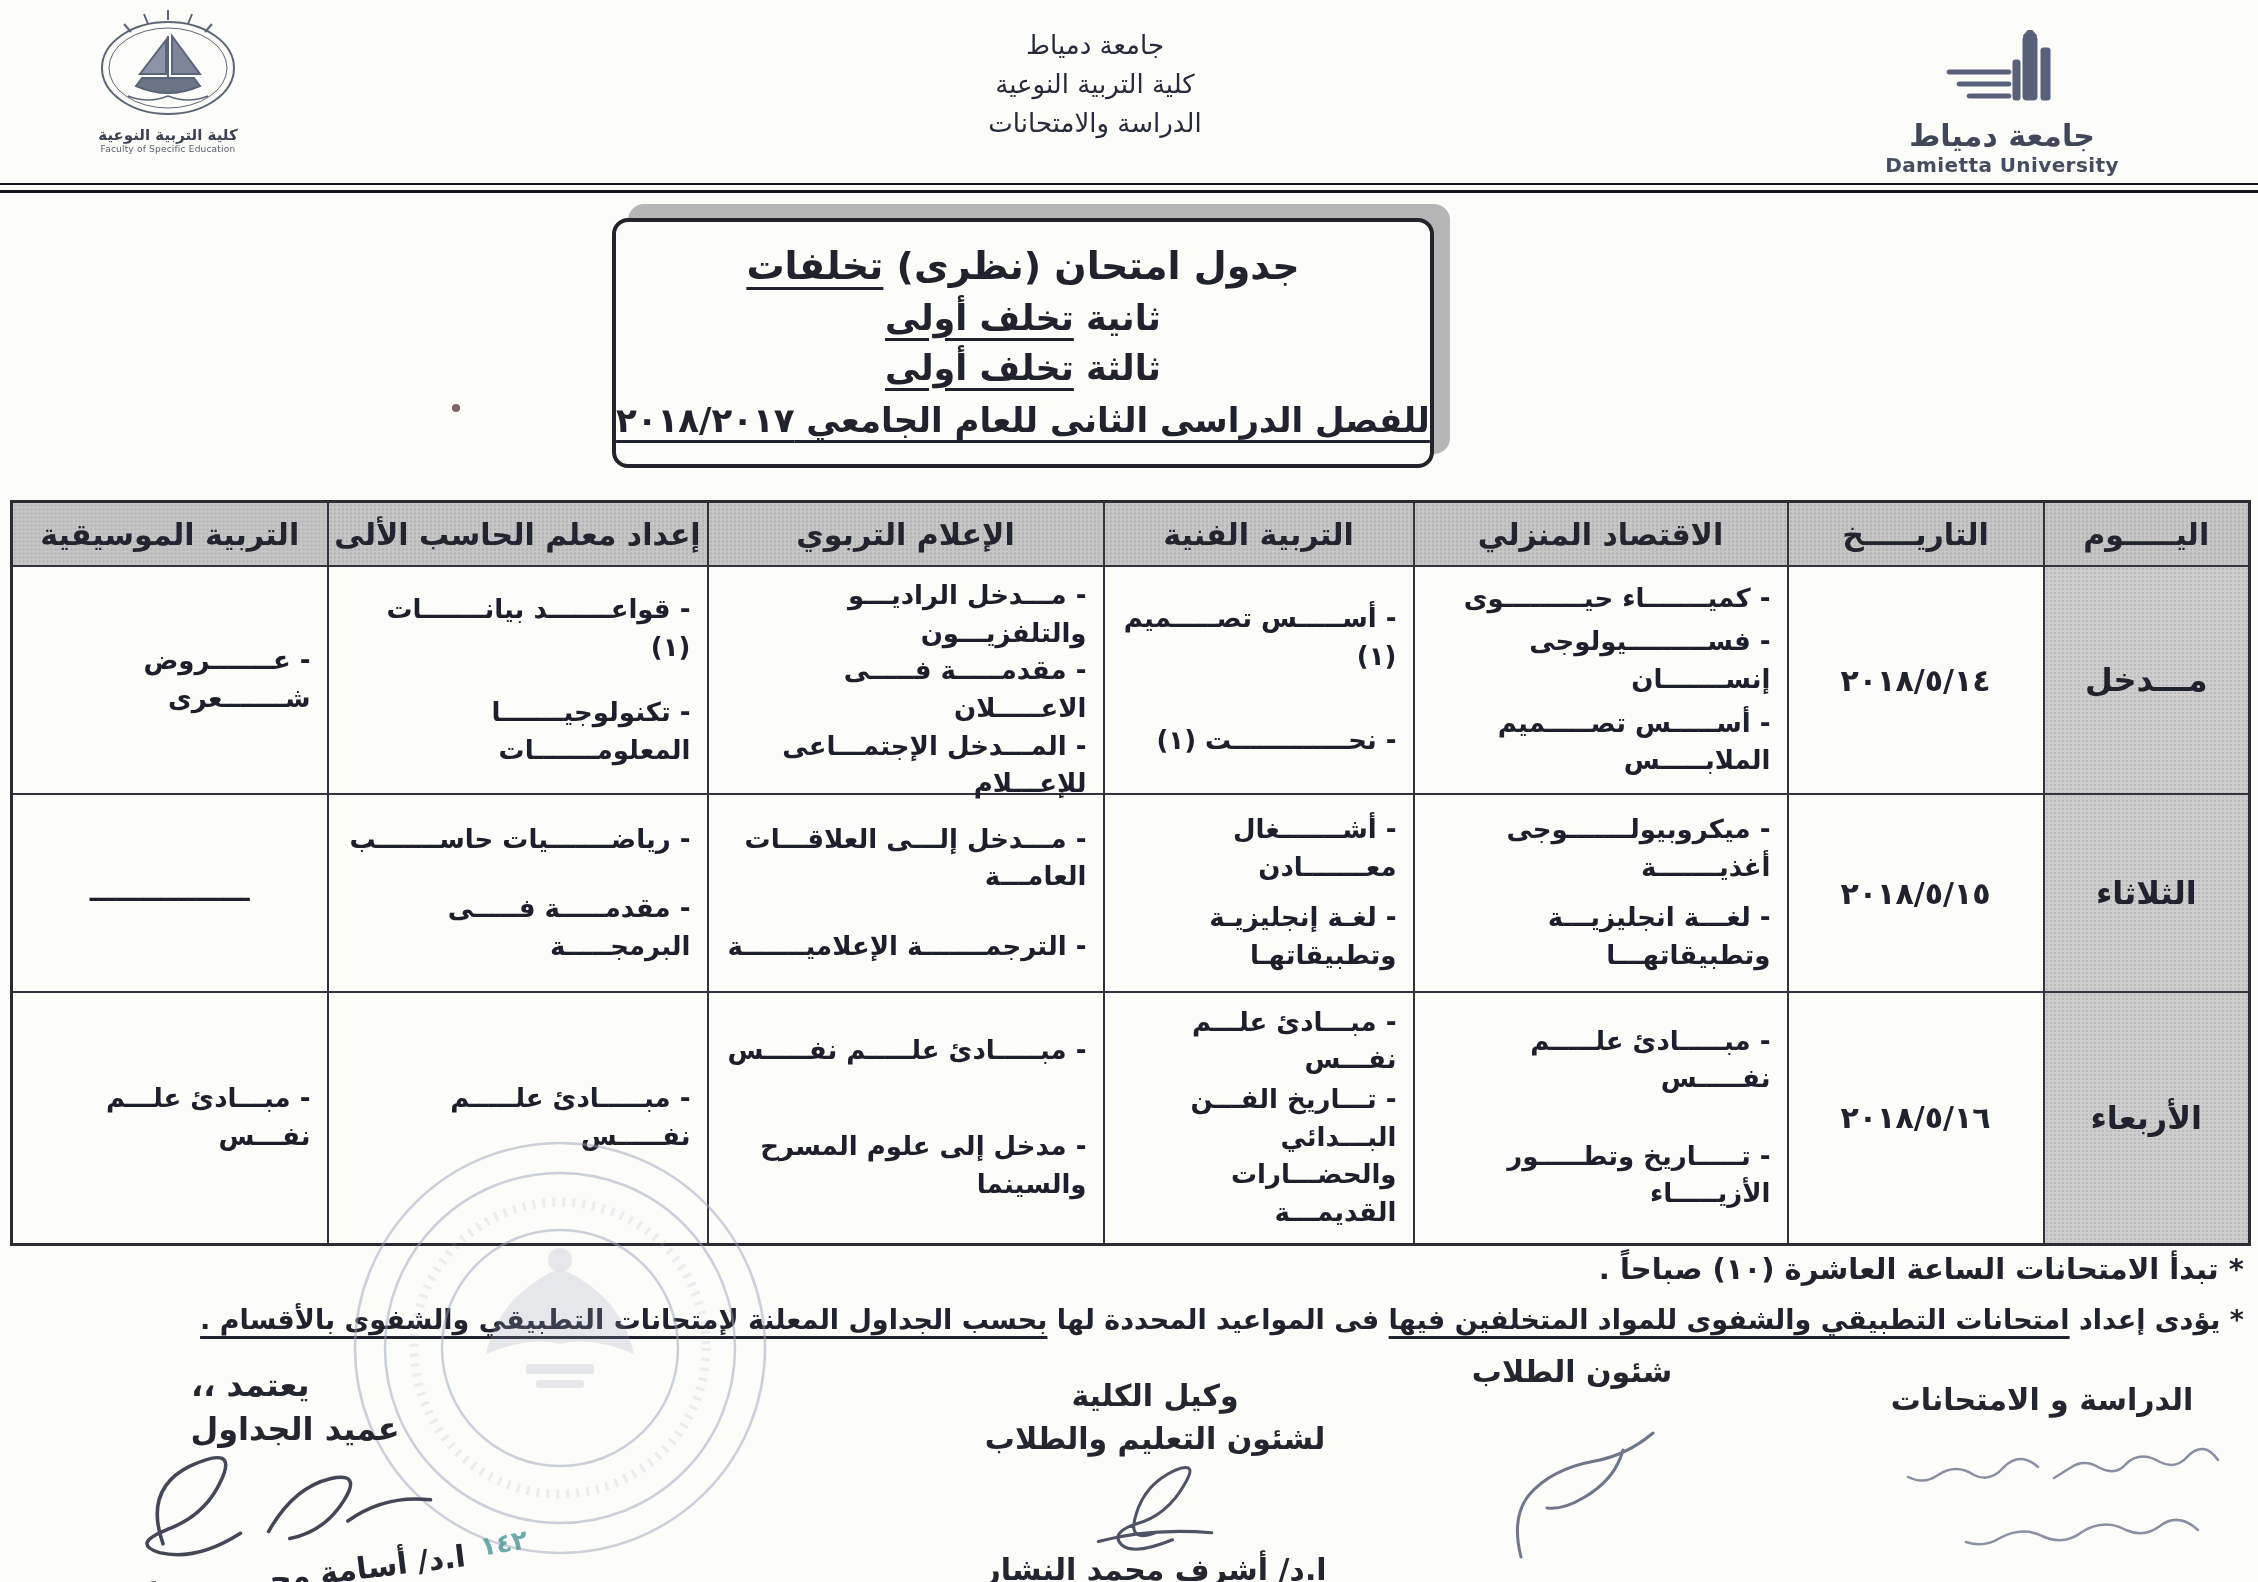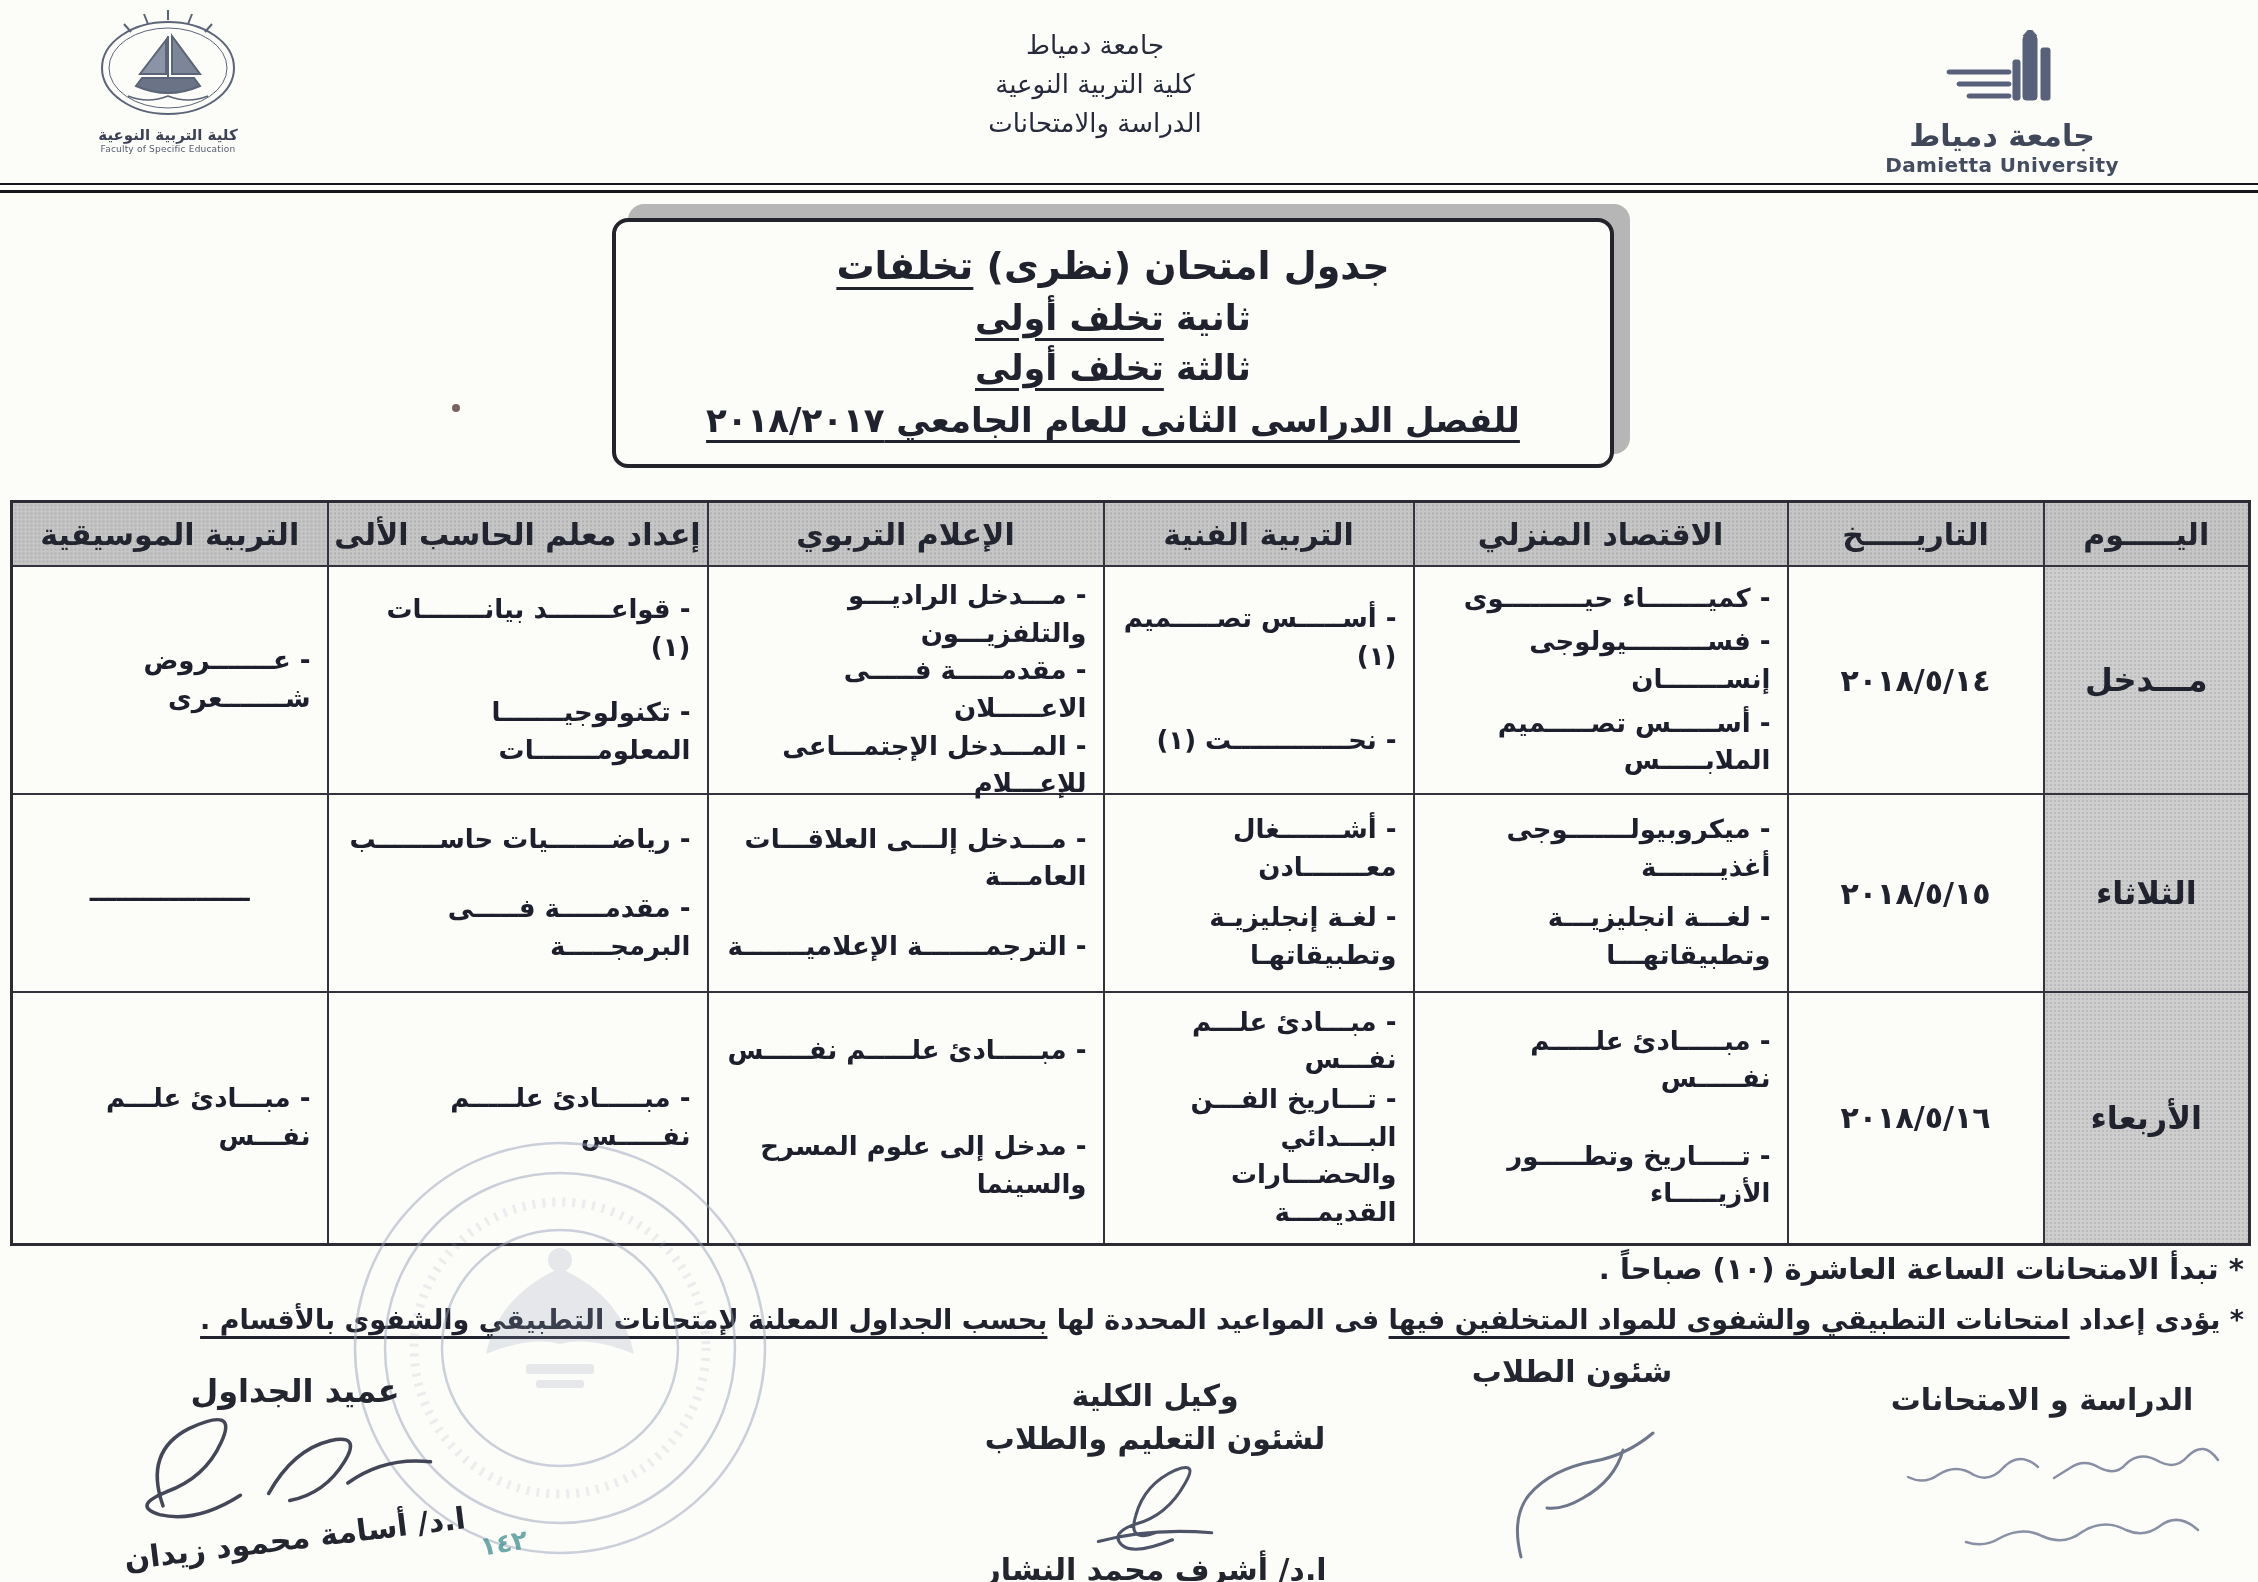--- a/index.html
+++ b/index.html
@@ -17,21 +17,21 @@
   .dept-block div{font-size:26px; line-height:1.5; color:#262a3a;}
   .univ-logo{position:absolute; left:1872px; top:30px; width:260px; text-align:center;}
   .univ-logo .name-ar{font-size:30px; font-weight:bold; color:#3f4759; margin-top:2px; direction:rtl;}
   .univ-logo .name-en{font-size:20px; font-weight:bold; color:#454d60; letter-spacing:.4px;}
   .speck{position:absolute; left:452px; top:404px; width:8px; height:8px; border-radius:50%; background:#5a3c3c; opacity:.8;}
   
   .rule{position:absolute; left:0; top:183px; width:2258px; height:5px;
         border-top:2px solid #16161c; border-bottom:3px solid #16161c;}
   
   .title-box{
-    position:absolute; left:612px; top:218px; width:1002px; height:250px;
+    position:absolute; left:612px; top:218px; width:822px; height:250px;
     border:4px solid #23232c; border-radius:16px; background:#fcfcf9;
     box-shadow:16px -14px 0 0 #b6b6b6;
     direction:rtl; text-align:center; padding-top:22px; box-sizing:border-box;
   }
   .title-box .t1{font-size:38px; font-weight:bold;}
   .title-box .t2{font-size:35px; font-weight:bold; margin-top:10px;}
   .title-box .t4{font-size:34px; font-weight:bold; margin-top:12px; text-decoration:underline; text-underline-offset:8px; text-decoration-thickness:3px;}
   .u{text-decoration:underline; text-underline-offset:8px; text-decoration-thickness:3px;}
   
   table.exam{
@@ -318,20 +318,21 @@
     <svg width="240" height="96" viewBox="0 0 240 110">
       <g stroke="#3c4258" fill="none" stroke-width="3.5" stroke-linecap="round" opacity="0.9">
         <path d="M120,88 q-32,12 -22,-20 q10,-36 46,-52 q26,-10 10,16 q-20,36 -56,46 q-30,10 -16,24 q14,12 58,-6"></path>
         <path d="M55,98 q60,-16 130,-10"></path>
       </g>
     </svg>
     <div class="sname">ا.د/ أشرف محمد النشار</div>
   </div>
 
   <div class="sig sig-dean">
+    <div class="st" style="font-size:32px; text-align:left; padding-left:96px;">يعتمد ،،</div>
     <div class="st" style="font-size:32px; margin-top:6px;">عميد الجداول</div>
     <svg width="380" height="132" viewBox="0 0 380 150" style="margin-top:-8px">
       <g stroke="#2f3346" fill="none" stroke-width="4" stroke-linecap="round" opacity="0.9">
         <path d="M40,118 q-22,-62 30,-88 q56,-26 36,16 q-18,40 -62,56 q-40,16 -8,26 q42,10 92,-22"></path>
         <path d="M160,104 q28,-50 70,-60 q36,-8 16,24 q-22,36 -62,44"></path>
         <path d="M250,92 q42,-30 94,-24"></path>
       </g>
     </svg>
     <div class="sname">ا.د/ أسامة محمود زيدان</div>
   </div>

